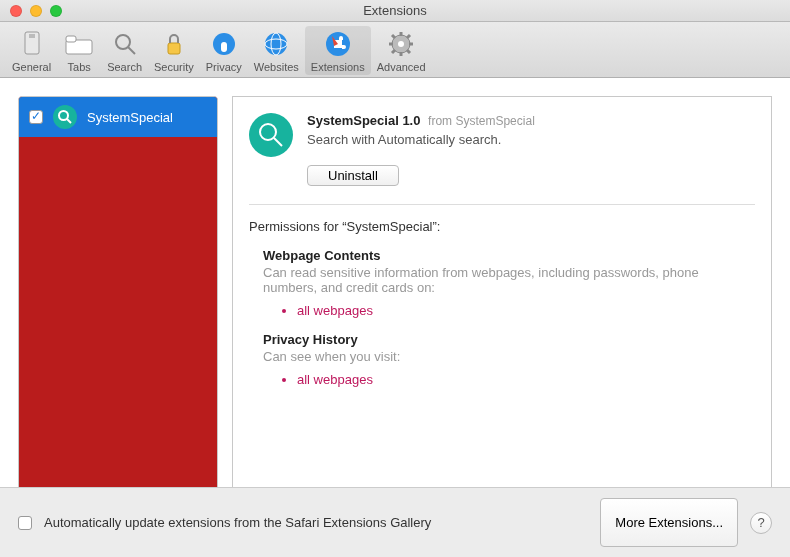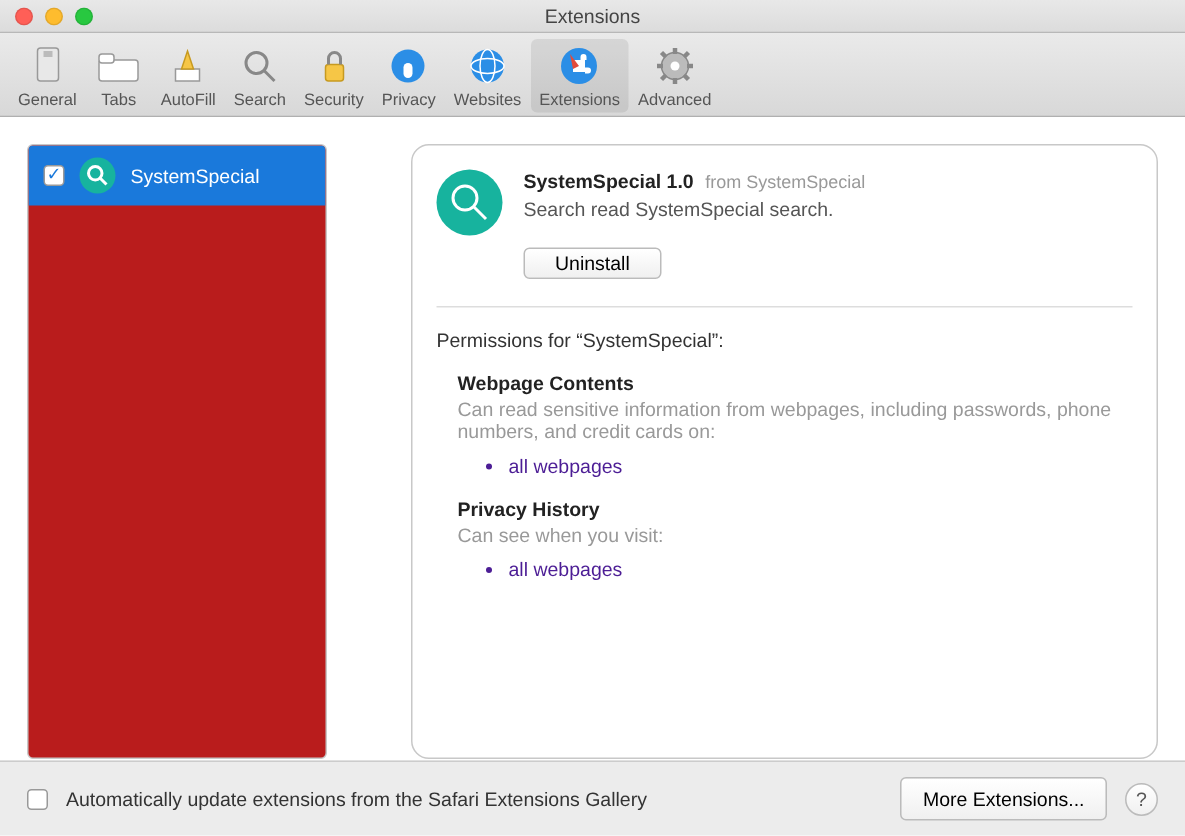--- a/index.html
+++ b/index.html
@@ -117,25 +117,24 @@
       align-items: center;
       justify-content: center;
     }
     .sidebar-ext-name {
       font-size: 13px;
     }
     .detail {
       flex: 1;
       height: 410px;
       border: 1px solid #c8c8c8;
-      border-radius: 12px;
+      border-radius: 0;
       background: #fff;
       padding: 16px;
       overflow-y: auto;
-      margin-left: 42px;
     }
     .detail-header {
       display: flex;
       gap: 14px;
       align-items: flex-start;
     }
     .detail-icon {
       width: 44px;
       height: 44px;
       background: #17b39e;
@@ -157,21 +156,21 @@
       font-size: 13px;
       background: linear-gradient(#fff, #f0f0f0);
       border: 1px solid #bbb;
       border-radius: 4px;
       cursor: pointer;
     }
     .divider { height: 1px; background: #ddd; margin: 18px 0 14px; }
     .perm-title { font-size: 13px; color: #333; margin-bottom: 14px;}
     .perm-heading { font-weight: 600; margin-left: 14px; color:#222; font-size:13px;}
     .perm-desc { color: #999; font-size: 13px; margin-left: 14px; margin-top: 2px;}
-    .perm-list { margin: 8px 0 14px 48px; color:#4c1d95;}
+    .perm-list { margin: 8px 0 14px 48px; color:#be185d;}
     .footer {
       position: absolute;
       bottom: 0;
       left: 0;
       right: 0;
       background: #ececec;
       border-top: 1px solid #ccc;
       padding: 10px 18px;
       display: flex;
       align-items: center;
@@ -179,21 +178,21 @@
     }
     .footer-checkbox {
       width: 14px;
       height: 14px;
       border: 1px solid #999;
       border-radius: 3px;
       background: #fff;
     }
     .footer-label { font-size: 13px; color: #333; flex: 1;}
     .footer-btn {
-      padding: 6px 14px;
+      padding: 16px 14px;
       font-size: 13px;
       background: linear-gradient(#fff, #f0f0f0);
       border: 1px solid #bbb;
       border-radius: 4px;
       cursor: pointer;
       text-align: center;
     }
     .help-btn {
       width: 22px;
       height: 22px;
@@ -236,29 +235,20 @@
     <div class="tool-label">General</div>
   </div>
   <div class="tool-item">
     <div class="tool-icon">
       <svg width="30" height="28">
           <rect x="2" y="10" width="26" height="14" rx="2" fill="#fff" stroke="#999"></rect>
           <rect x="2" y="6" width="10" height="6" rx="2" fill="#fff" stroke="#999"></rect>
         </svg>
     </div>
     <div class="tool-label">Tabs</div>
-  </div>
-  <div class="tool-item">
-    <div class="tool-icon">
-      <svg width="28" height="28">
-          <rect x="6" y="16" width="16" height="8" fill="#fff" stroke="#999"></rect>
-          <polygon points="14,4 18,16 10,16" fill="#f6c646" stroke="#c79a20"></polygon>
-        </svg>
-    </div>
-    <div class="tool-label">AutoFill</div>
   </div>
   <div class="tool-item">
     <div class="tool-icon">
       <svg width="28" height="28">
           <circle cx="12" cy="12" r="7" fill="none" stroke="#888" stroke-width="2"></circle>
           <line x1="17" y1="17" x2="24" y2="24" stroke="#888" stroke-width="2"></line>
         </svg>
     </div>
     <div class="tool-label">Search</div>
   </div>
@@ -341,21 +331,21 @@
         <svg width="28" height="28">
             <circle cx="11" cy="11" r="8" class="mag-glass" stroke-width="3"></circle>
             <line x1="17" y1="17" x2="25" y2="25" class="mag-glass" stroke-width="3"></line>
           </svg>
       </div>
       <div>
         <div class="detail-title-line">
           <b>SystemSpecial 1.0</b>
           <span class="detail-from">from SystemSpecial</span>
         </div>
-        <div class="detail-desc">Search read SystemSpecial search.</div>
+        <div class="detail-desc">Search with Automatically search.</div>
         <button class="uninstall-btn">Uninstall</button>
       </div>
     </div>
     <div class="divider"></div>
     <div class="perm-title">Permissions for “SystemSpecial”:</div>
 
     <div>
       <div class="perm-heading">Webpage Contents</div>
       <div class="perm-desc">Can read sensitive information from webpages, including passwords, phone numbers, and credit cards on:</div>
       <ul class="perm-list">

